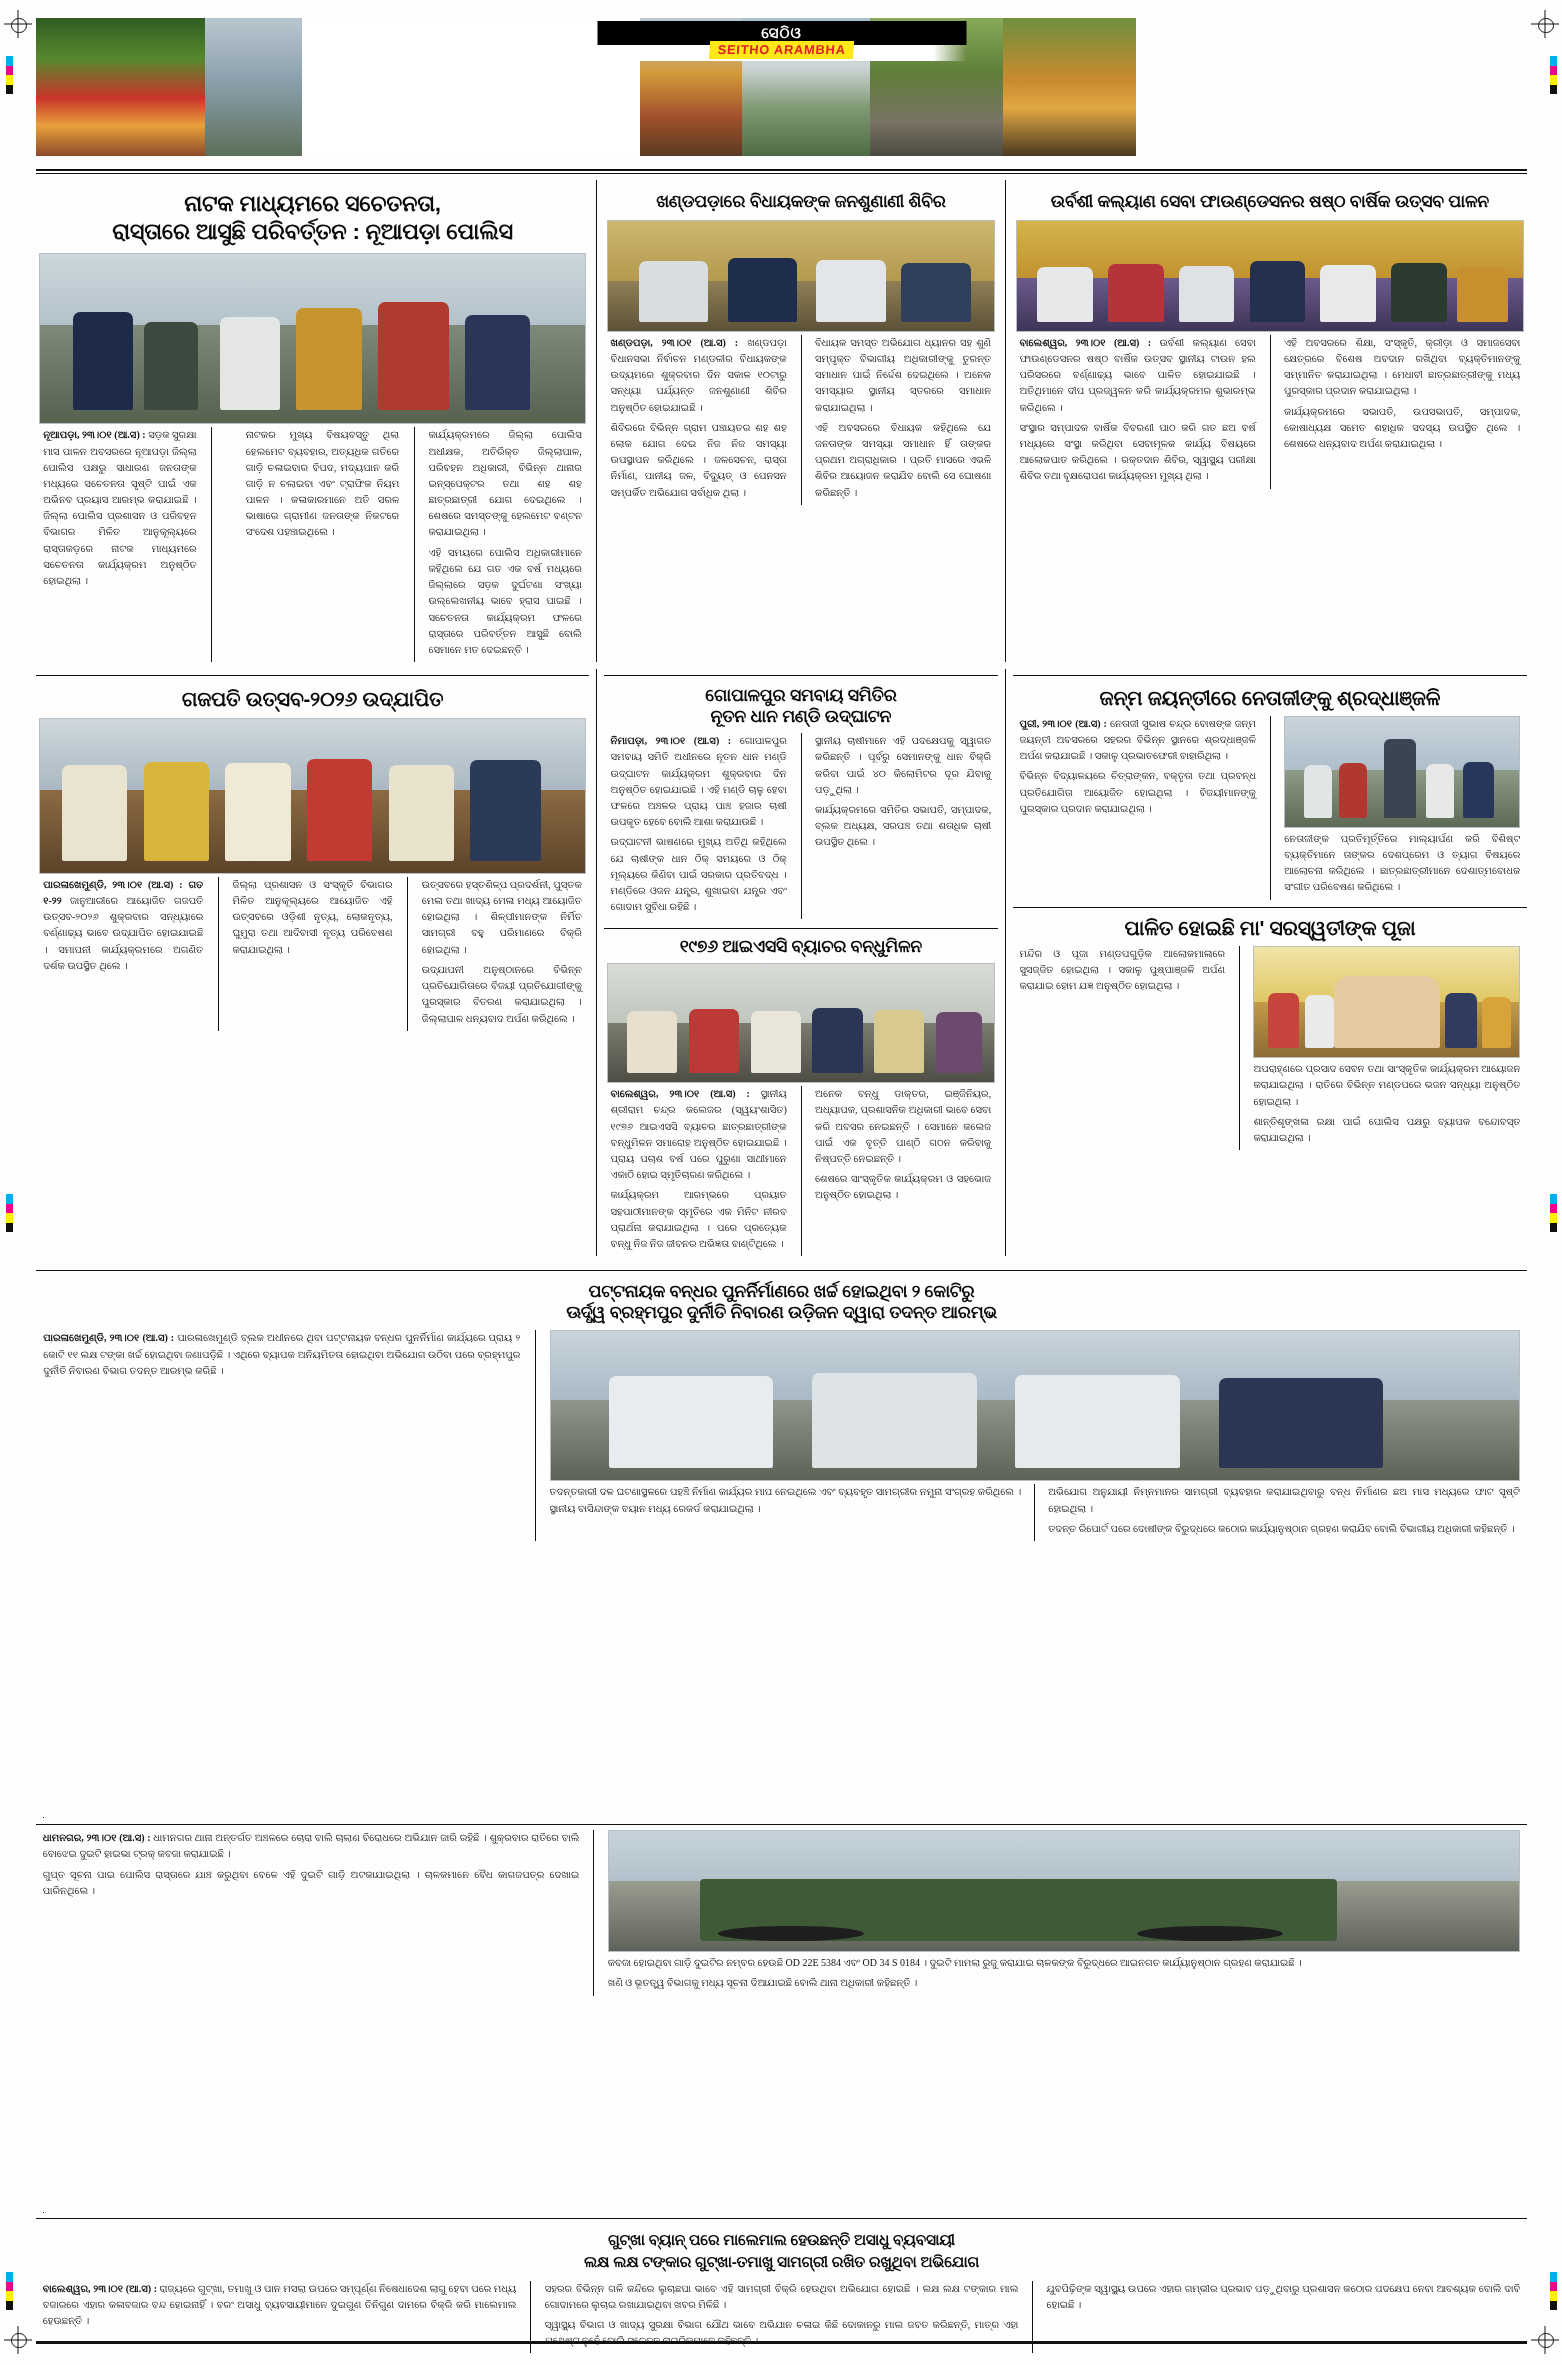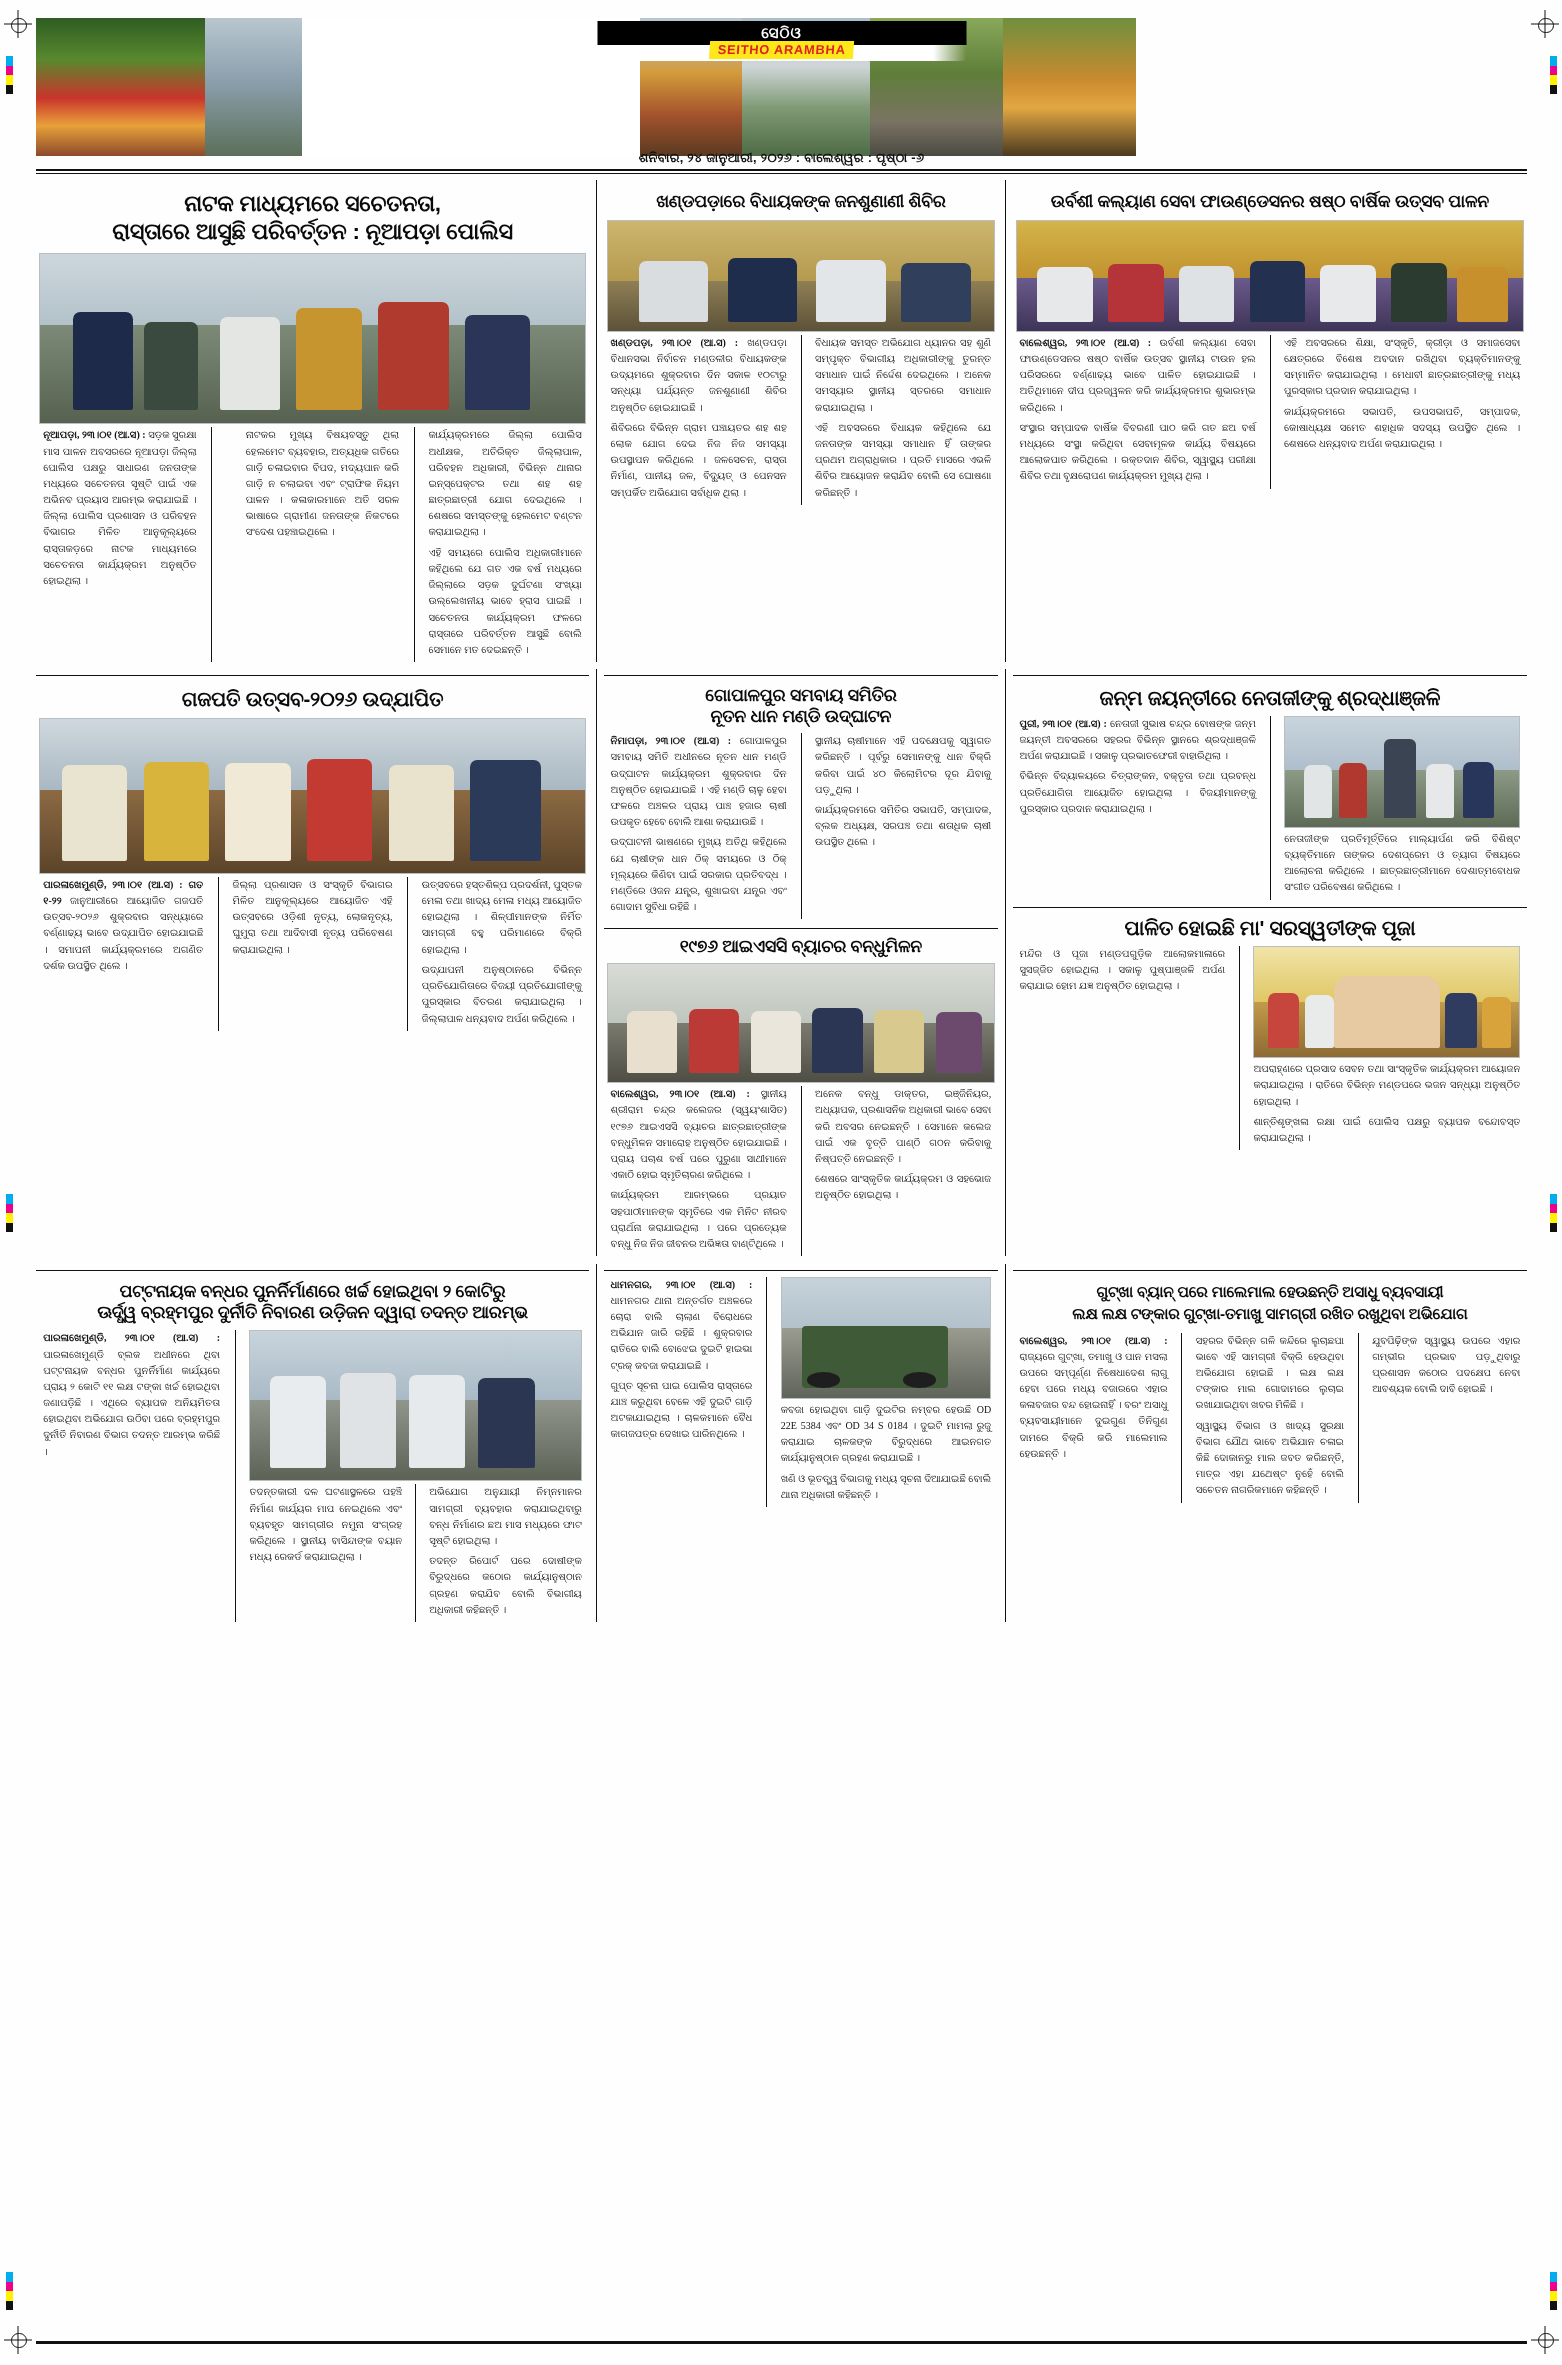--- a/index.html
+++ b/index.html
@@ -227,21 +227,20 @@
       <div class="mh-photo p5" style="background:linear-gradient(180deg,#88a85a 0%,#5f7e39 40%,#7a7363 75%,#4b4a42 100%);"></div>
       <div class="mh-photo p5" style="background:linear-gradient(180deg,#6f8f3e 0%,#c98b2f 45%,#e2a743 65%,#4a3a1f 100%);"></div>
     </div>
 
     <div class="mh-title-wrap">
       <div class="mh-kicker">ସେଠିଓ</div>
       <div class="mh-sub">SEITHO ARAMBHA</div>
     </div>
   </div>
 
-  <div class="mh-dateline" style="position:absolute; left:36px; right:36px; top:150px;">ଶନିବାର, ୨୪ ଜାନୁଆରୀ, ୨୦୨୬ : ବାଲେଶ୍ୱର : ପୃଷ୍ଠା -୬</div>
 
   <div class="rule-thick"></div>
   <div class="rule-thin"></div>
 
   <div class="content">
 
     <div class="band">
 
       <div style="flex:0 0 553px;">
         <div class="headline hl-xl" style="white-space:pre-line; padding:10.2px 0 8.2px;">ନାଟକ ମାଧ୍ୟମରେ ସଚେତନତା,
@@ -453,21 +452,21 @@
             </div>
             <div class="bcol">
               <p><span>ଅପରାହ୍ଣରେ ପ୍ରସାଦ ସେବନ ତଥା ସାଂସ୍କୃତିକ କାର୍ଯ୍ୟକ୍ରମ ଆୟୋଜନ କରାଯାଇଥିଲା । ରାତିରେ ବିଭିନ୍ନ ମଣ୍ଡପରେ ଭଜନ ସନ୍ଧ୍ୟା ଅନୁଷ୍ଠିତ ହୋଇଥିଲା ।</span></p>
               <p><span>ଶାନ୍ତିଶୃଙ୍ଖଳା ରକ୍ଷା ପାଇଁ ପୋଲିସ ପକ୍ଷରୁ ବ୍ୟାପକ ବନ୍ଦୋବସ୍ତ କରାଯାଇଥିଲା ।</span></p>
             </div>
           </div>
         </div>
       </div>
     </div>
 
-    <div class="band" style="margin-top:8.2px;">
+    <div class="band" style="margin-top:8.2px;flex-direction:column;">
 
       <div style="flex:0 0 553px;">
         <div class="hrule"></div>
         <div class="headline hl-md" style="white-space:pre-line; padding:4.1px 0 7.2px;">ପଟ୍ଟନାୟକ ବନ୍ଧର ପୁନର୍ନିର୍ମାଣରେ ଖର୍ଚ୍ଚ ହୋଇଥିବା ୨ କୋଟିରୁ
 ଊର୍ଦ୍ଧ୍ୱ ବ୍ରହ୍ମପୁର ଦୁର୍ନୀତି ନିବାରଣ ଉଡ଼ିଜନ ଦ୍ୱାରା ତଦନ୍ତ ଆରମ୍ଭ</div>
         <div class="body-cols">
           <div class="bcol" style="flex:0 0 32%; padding:0 7.2px;">
             <p><span class="dateline-tag">ପାରଳାଖେମୁଣ୍ଡି, ୨୩।୦୧ (ଆ.ସ) :</span>
                <span>ପାରଳାଖେମୁଣ୍ଡି ବ୍ଲକ ଅଧୀନରେ ଥିବା ପଟ୍ଟନାୟକ ବନ୍ଧର ପୁନର୍ନିର୍ମାଣ କାର୍ଯ୍ୟରେ ପ୍ରାୟ ୨ କୋଟି ୧୧ ଲକ୍ଷ ଟଙ୍କା ଖର୍ଚ୍ଚ ହୋଇଥିବା ଜଣାପଡ଼ିଛି । ଏଥିରେ ବ୍ୟାପକ ଅନିୟମିତତା ହୋଇଥିବା ଅଭିଯୋଗ ଉଠିବା ପରେ ବ୍ରହ୍ମପୁର ଦୁର୍ନୀତି ନିବାରଣ ବିଭାଗ ତଦନ୍ତ ଆରମ୍ଭ କରିଛି ।</span></p>
           </div>

